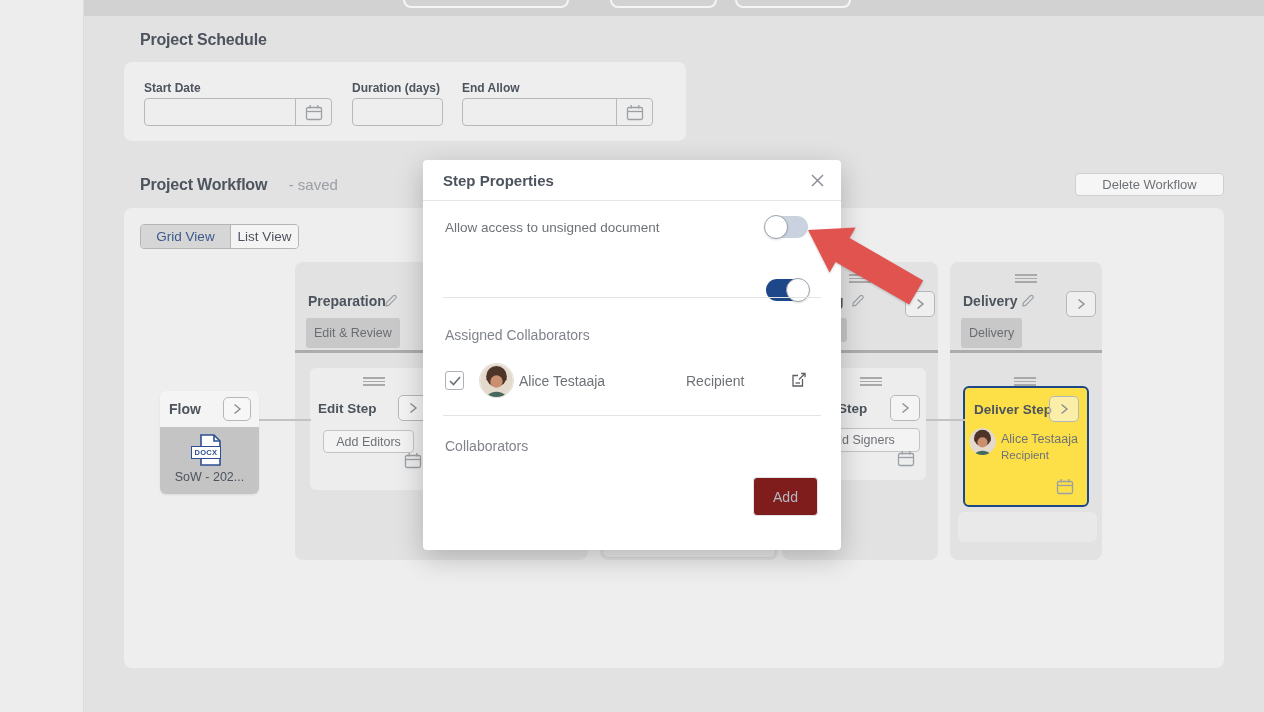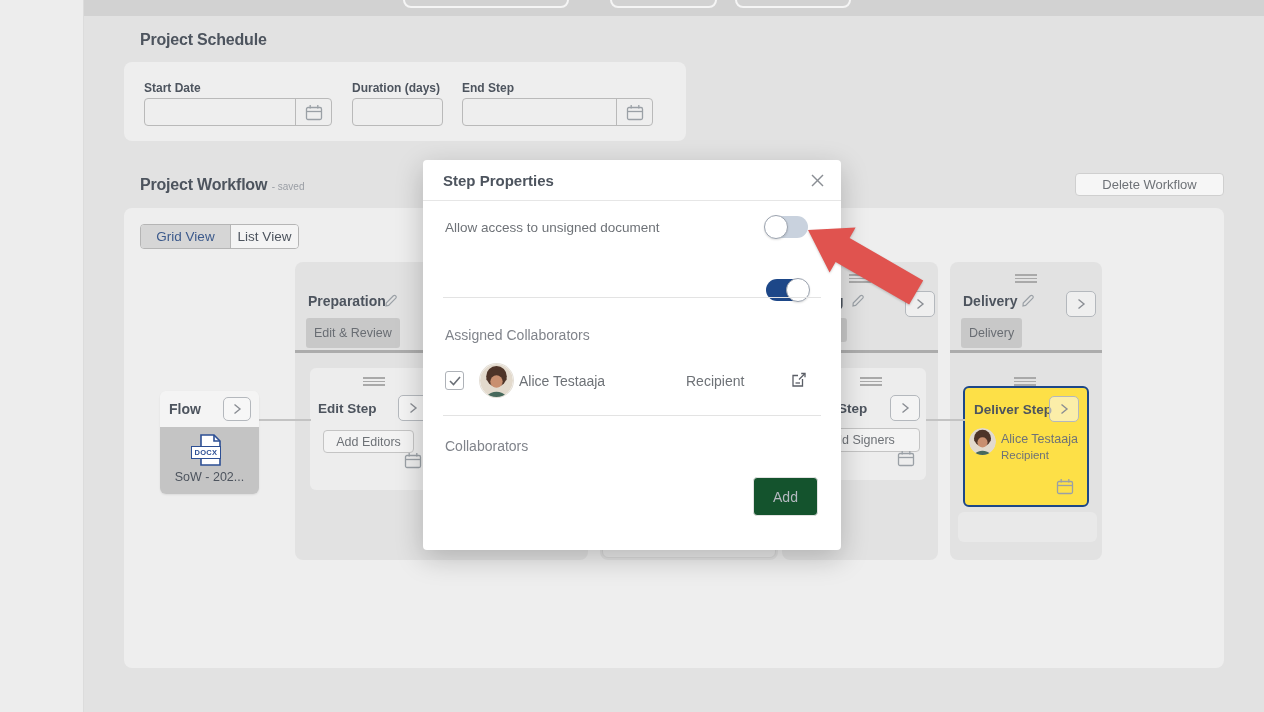--- a/index.html
+++ b/index.html
@@ -67,21 +67,21 @@
   .toggle.on  .knob { right:-2px; }
 
   .checkbox { width:19px; height:19px; border:1px solid #aeb2b8; border-radius:3px; background:#fff; display:flex; align-items:center; justify-content:center; cursor:pointer; }
   .checkbox svg { display:none; }
   .checkbox.checked svg { display:block; }
 
   .avatar { border-radius:50%; overflow:hidden; display:block; }
 
   .txtinput { border:1px solid #d2d2d2; border-radius:4px; background:#fff; font:14px "Liberation Sans",sans-serif; color:#4d545e; padding:0 13px; outline:none; }
   .txtinput::placeholder { color:#8b8f96; }
-  .addbtn { background:#14532d; border:1px solid #e2e2e2; border-radius:4px; color:#b5b9c0; font-size:14px; display:flex; align-items:center; justify-content:center; }
+  .addbtn { background:#7f1d1d; border:1px solid #e2e2e2; border-radius:4px; color:#b5b9c0; font-size:14px; display:flex; align-items:center; justify-content:center; }
 
   .graytext { color:#6e7277; }
   .dimtext { color:#9a9ea5; }
 </style>
 </head>
 <body>
 
 <div class="screen">
 
   <div class="abs sidebar"></div>
@@ -106,39 +106,39 @@
             </g>
           </svg>
       </div>
     </div>
 
     <div class="abs fld-label" style="left:228px;top:19px;">Duration (days)</div>
     <div class="abs inputgrp" style="left:228px;top:36px;width:91px;">
       <input value="" style="">
     </div>
 
-    <div class="abs fld-label" style="left:338px;top:19px;">End Step</div>
+    <div class="abs fld-label" style="left:338px;top:19px;">End Allow</div>
     <div class="abs inputgrp" style="left:338px;top:36px;width:191px;">
       <input value="" style="">
       <div class="calbtn">
         <svg width="18" height="17" viewBox="0 0 18 17">
             <g fill="none" stroke="#9aa0a6" stroke-width="1.3">
               <rect x="1.5" y="3.5" width="15" height="12" rx="1.5"></rect>
               <line x1="1.5" y1="7.5" x2="16.5" y2="7.5"></line>
               <line x1="5.2" y1="1" x2="5.2" y2="4.5"></line>
               <line x1="12.8" y1="1" x2="12.8" y2="4.5"></line>
             </g>
           </svg>
       </div>
     </div>
   </div>
 
   <div class="abs" style="left:140px;top:176px;">
     <span class="sec-title">Project Workflow</span>
-    <span class="dimtext" style="font-size:10px;">- saved</span>
+    <span class="dimtext" style="font-size:15px;margin-left:17px;">- saved</span>
   </div>
   <div class="abs btn" style="left:1075px;top:173px;width:149px;height:23px;">Delete Workflow</div>
 
   <div class="abs panel" style="left:124px;top:208px;width:1100px;height:460px;"></div>
 
   <div class="abs segmented" style="left:140px;top:224px;">
     <div class="seg active" style="width:89px;">Grid View</div>
     <div class="seg" style="width:68px;">List View</div>
   </div>
 

